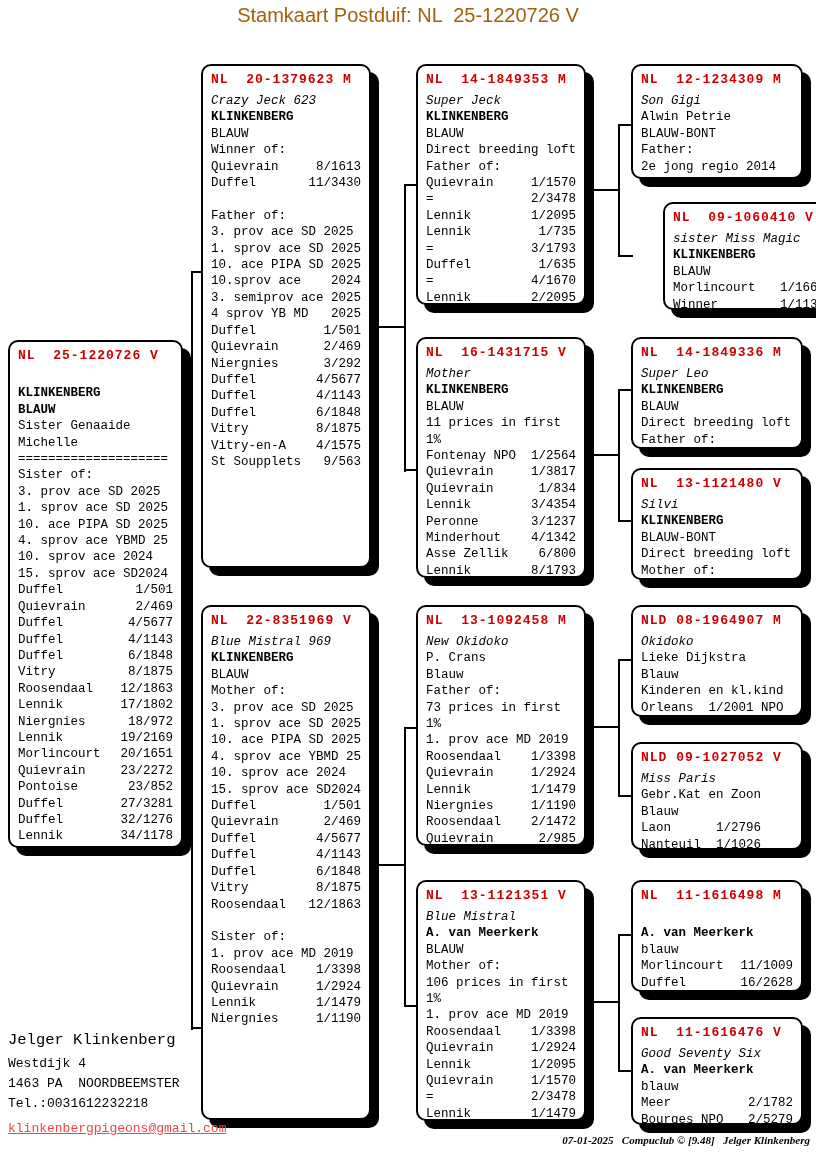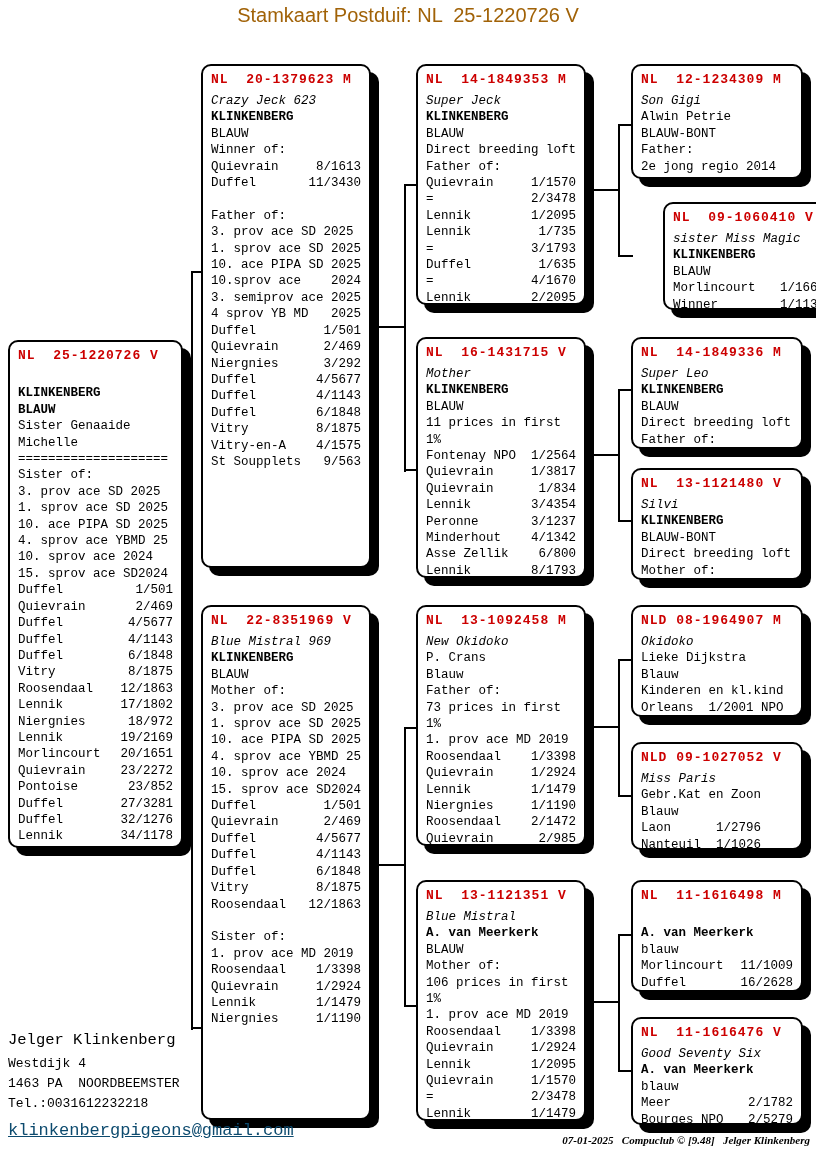--- a/index.html
+++ b/index.html
@@ -13,22 +13,22 @@
   .ring{color:#cc0000;font-weight:bold;font-size:13px;letter-spacing:1px;
         white-space:pre;line-height:18px;margin-bottom:4px;}
   .row{font-size:12.5px;line-height:16.4px;white-space:pre;}
   .row.lr{display:flex;justify-content:space-between;white-space:pre;}
   .b{font-weight:bold;}
   .i{font-style:italic;}
   .connector{position:absolute;background:#000;}
   .owner{position:absolute;left:8px;}
   .owner-name{font-weight:normal;font-size:15.5px;white-space:pre;}
   .owner-line{font-size:13px;white-space:pre;line-height:20px;}
-  .email{position:absolute;left:8px;top:1121px;font-size:17px;text-decoration:underline;
-         color:#0c4a6e;white-space:pre;}
+  .email{position:absolute;left:8px;top:1121px;font-size:13px;text-decoration:underline;
+         color:#ef4444;white-space:pre;}
   .footer{position:absolute;right:6px;top:1134px;
           font-family:"Liberation Serif","DejaVu Serif",serif;
           font-style:italic;font-weight:bold;font-size:11px;white-space:pre;}
 </style>
 </head>
 <body>
 
 <div class="page">
 
   <div class="title">Stamkaart Postduif: NL  25-1220726 V</div>

